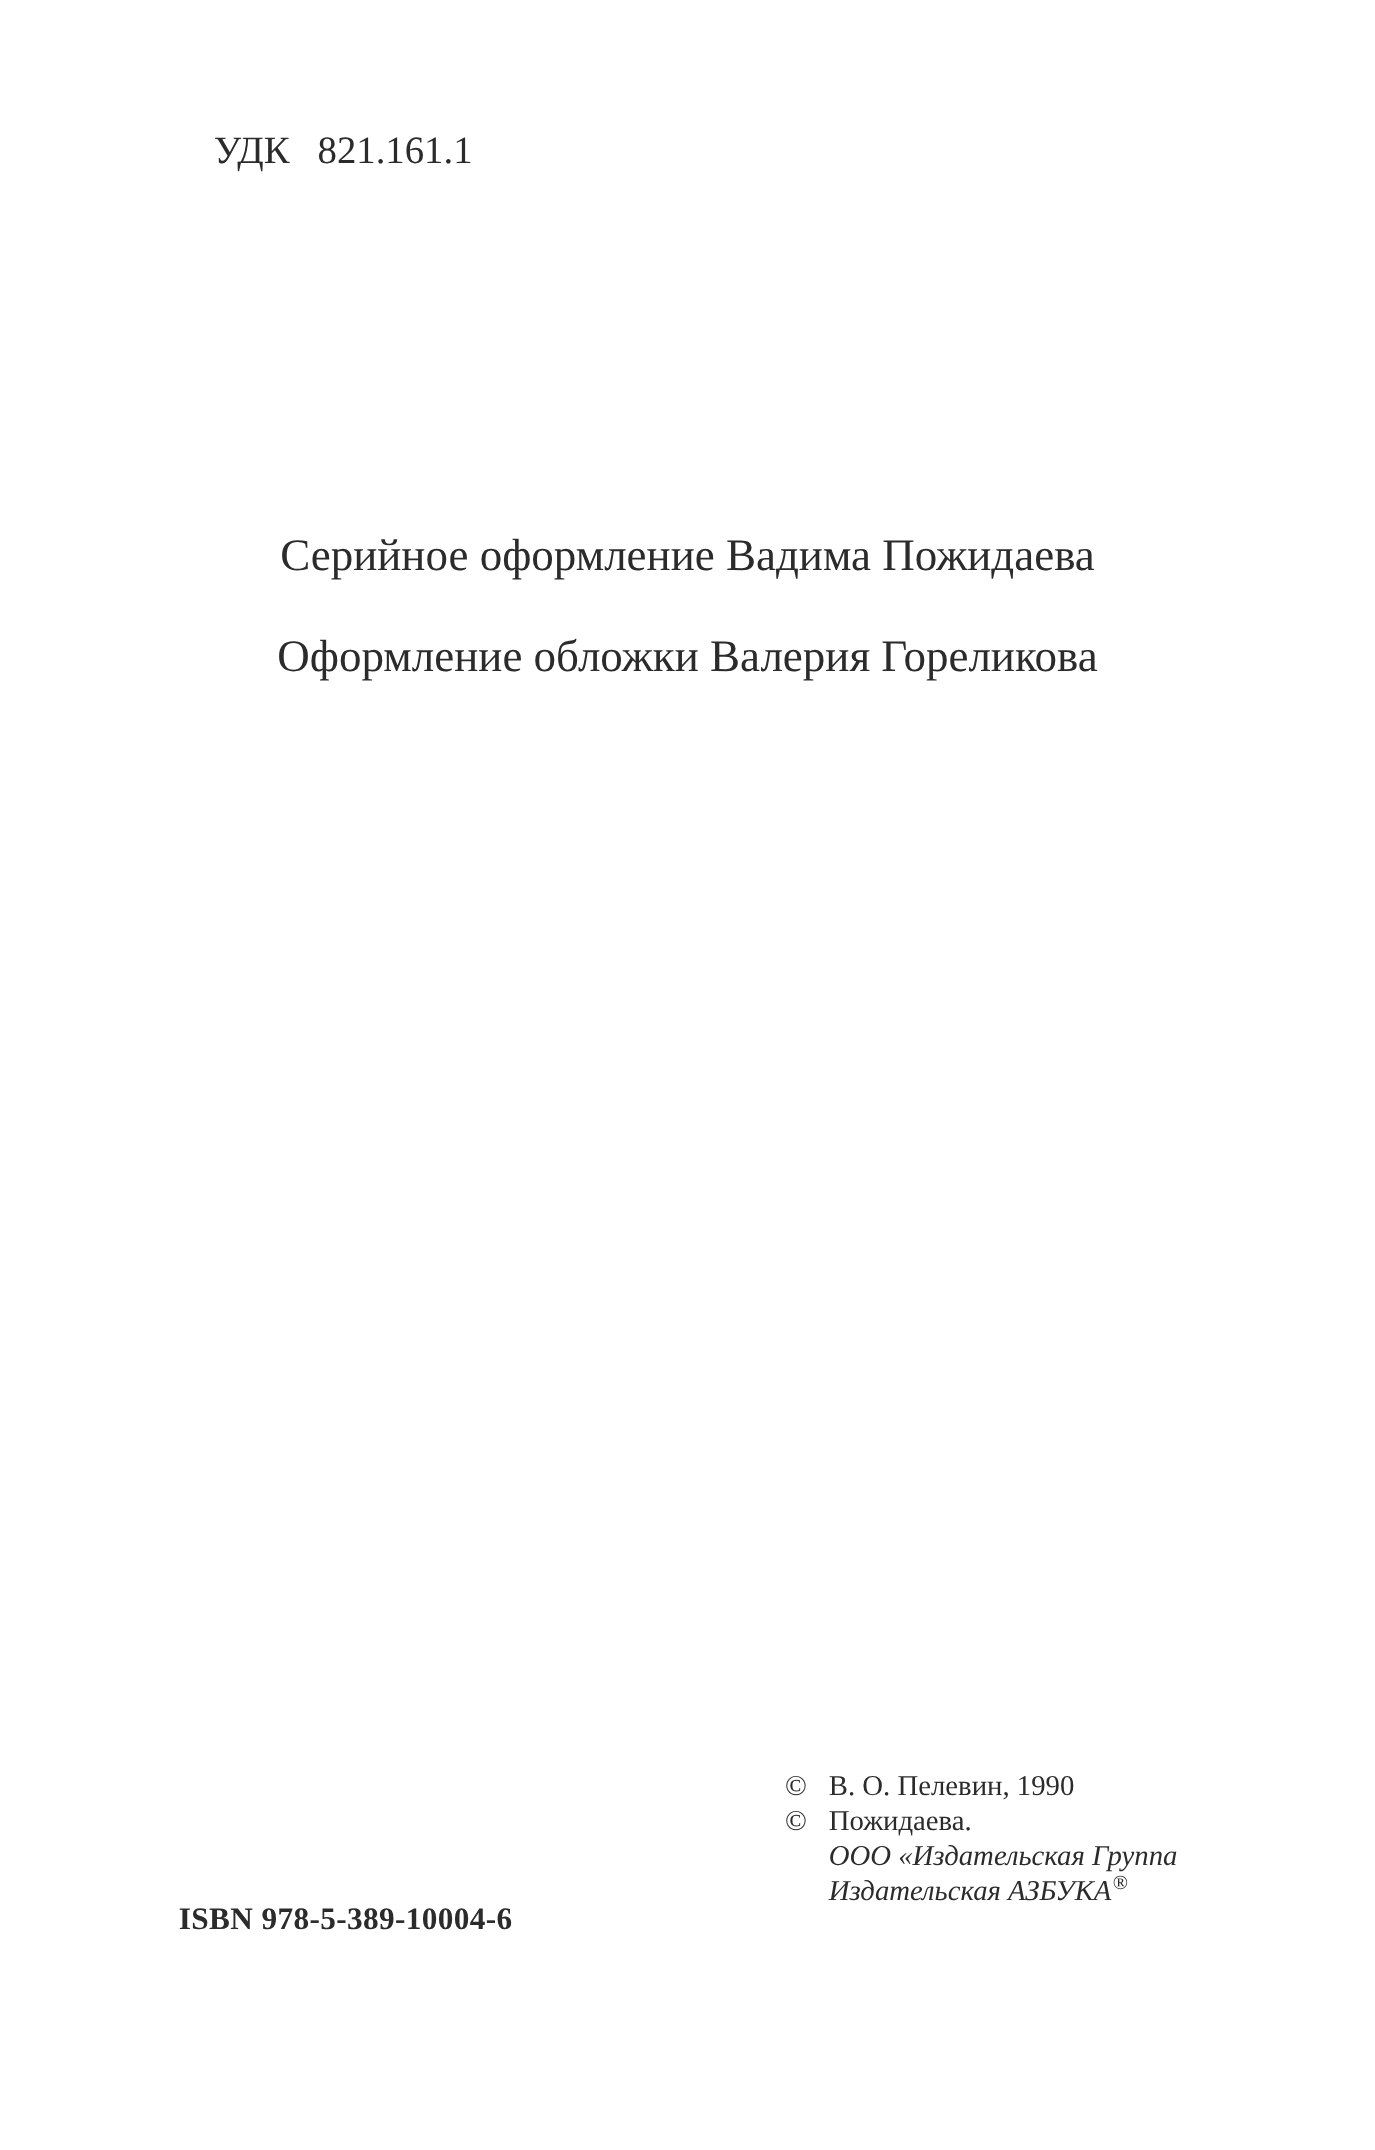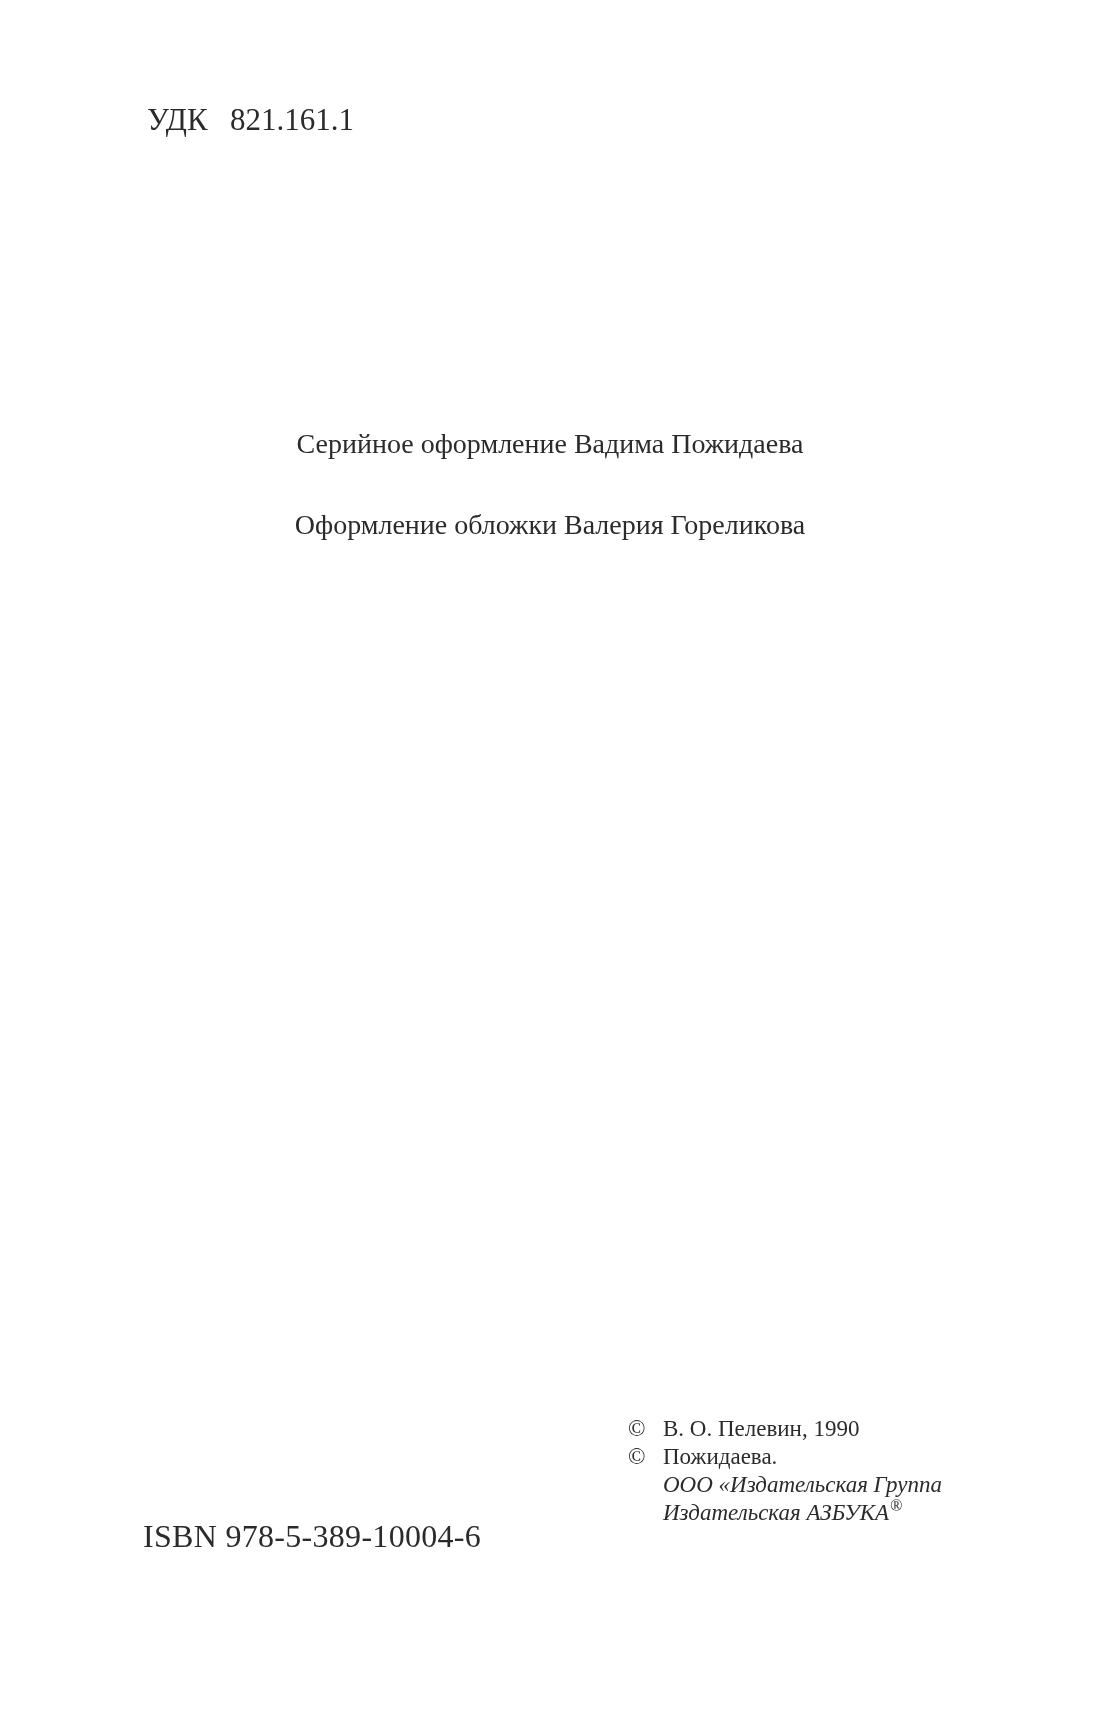--- a/index.html
+++ b/index.html
@@ -23,29 +23,30 @@
     position: absolute;
     left: 147px;
     top: 100px;
     font-size: 31px;
     line-height: 40px;
     white-space: nowrap;
   }
   .c-label {
     display: inline-block;
     width: 83px;
+    margin-left: 24px;
   }
 
   
   .credit {
     position: absolute;
     left: 0;
     width: 1100px;
     text-align: center;
-    font-size: 28px;
+    font-size: 36px;
     line-height: 34px;
     white-space: nowrap;
   }
   .credit-series { top: 427px; }
   .credit-cover  { top: 508px; }
 
   
   .copyright {
     position: absolute;
     left: 628px;
@@ -67,23 +68,23 @@
     line-height: 0;
     vertical-align: 9px;
     margin-left: 1px;
   }
 
   
   .isbn {
     position: absolute;
     left: 143px;
     top: 1520px;
-    font-size: 32px;
+    font-size: 25px;
     line-height: 32px;
-    font-weight: normal;
+    font-weight: bold;
     letter-spacing: 0.3px;
     white-space: nowrap;
   }
 </style>
 </head>
 <body>
 
 <div class="page">
 
   <section class="classification">

